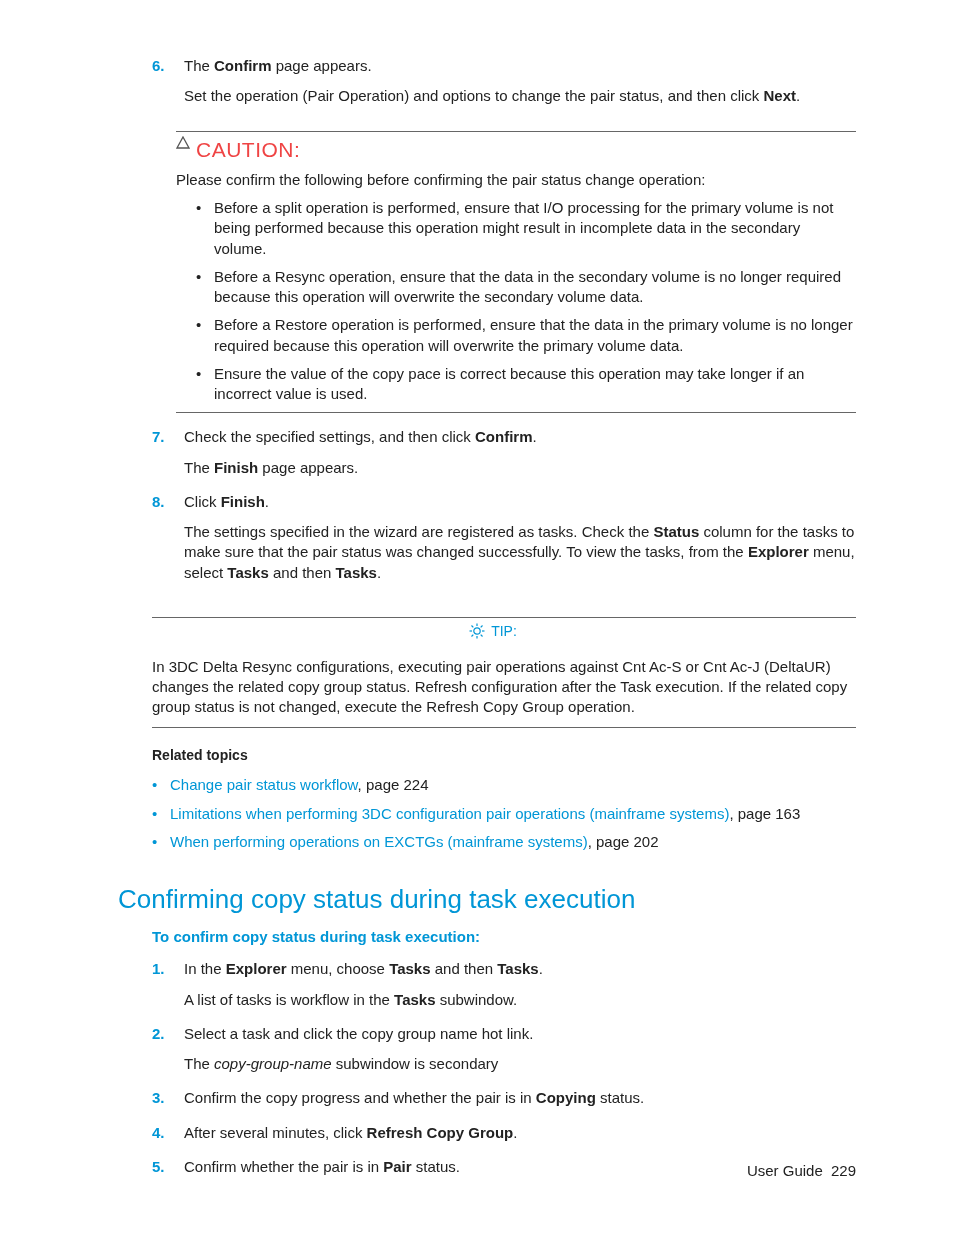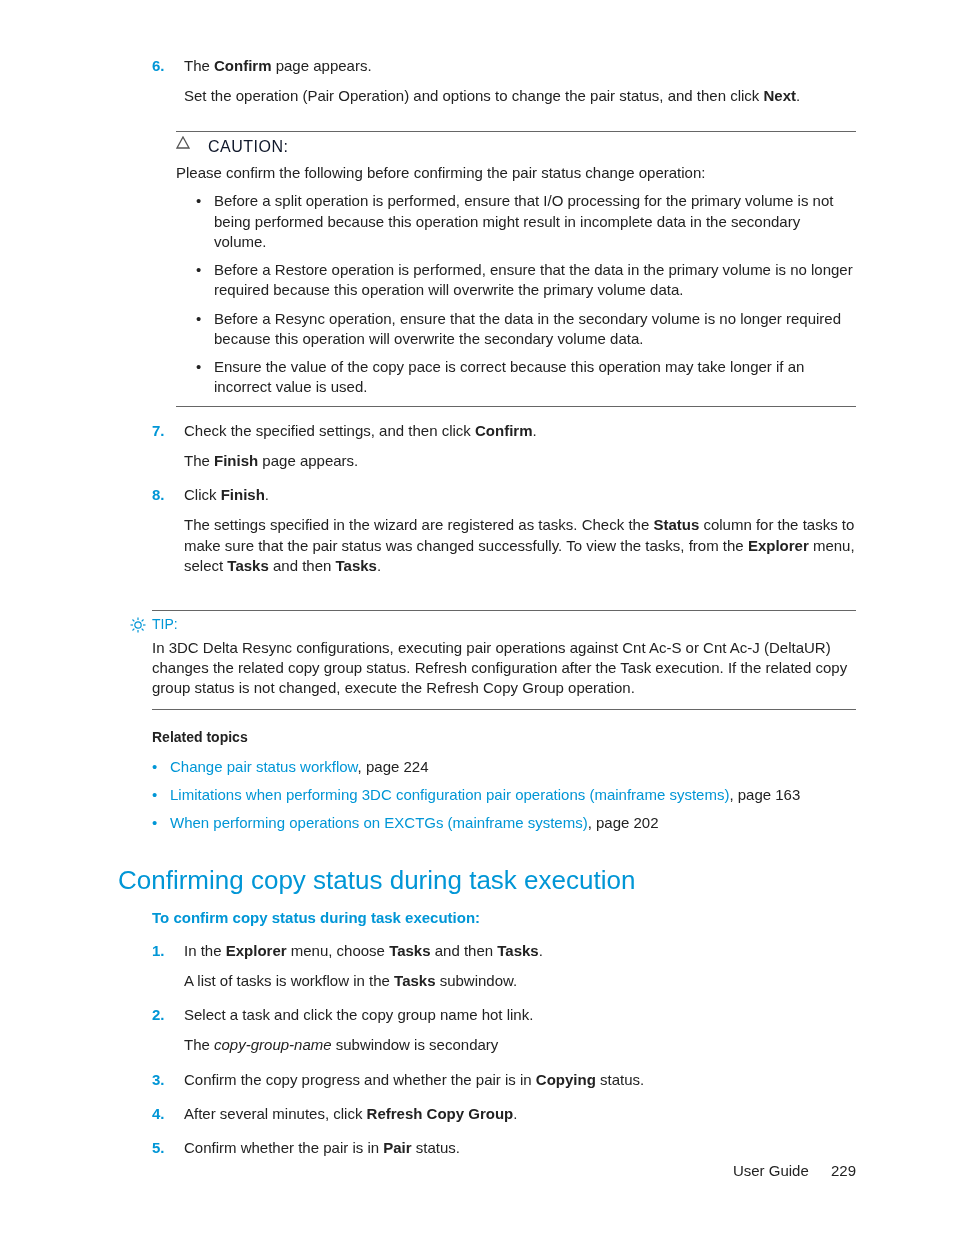--- a/index.html
+++ b/index.html
@@ -47,24 +47,23 @@
     display: flex;
     align-items: flex-start;
     margin-bottom: 6px;
   }
   .admon .admon-icon {
     width: 20px;
     flex: 0 0 20px;
     color: #555;
   }
   .admon .admon-title {
-    color: #0f172a;
-    font-size: 16px;
+    color: #ef4444;
+    font-size: 21px;
     letter-spacing: 0.5px;
-    margin-left: 12px;
   }
   .admon .admon-body p {
     margin: 0 0 8px 0;
   }
   .admon .bullets {
     list-style: none;
     padding: 0;
     margin: 0;
   }
   .admon .bullets li {
@@ -92,21 +91,22 @@
     margin-bottom: 4px;
   }
   .tip-block .rule-bottom {
     border-top: 1px solid #666;
     margin-left: 22px;
     margin-top: 10px;
   }
   .tip-head {
     display: flex;
     align-items: center;
-    margin-bottom: 4px;
+    margin-bottom: 16px;
+    justify-content: center;
   }
   .tip-icon {
     width: 22px;
     flex: 0 0 22px;
     color: #0096D6;
   }
   .tip-title {
     color: #0096D6;
     font-size: 14px;
   }
@@ -159,21 +159,21 @@
 
   .footer {
     position: absolute;
     bottom: 54px;
     right: 98px;
     font-size: 15px;
     color: #222;
   }
   .footer .pnum {
     display: inline-block;
-    margin-left: 18px;
+    margin-left: 4px;
   }
   svg { display: block; }
 </style>
 </head>
 <body>
 
 <div class="page">
 
   <div class="ol-item" style="margin-left:34px;">
     <div class="ol-num">6.</div>
@@ -197,24 +197,24 @@
       </span>
       <span class="admon-title">CAUTION:</span>
     </div>
     <div class="admon-body">
       <p>Please confirm the following before confirming the pair status change operation:</p>
       <ul class="bullets" style="margin-left:18px;">
         <li>
             <span>Before a split operation is performed, ensure that I/O processing for the primary volume is not being performed because this operation might result in incomplete data in the secondary volume.</span>
           </li>
         <li>
-            <span>Before a Restore operation is performed, ensure that the data in the primary volume is no longer required because this operation will overwrite the primary volume data.</span>
+            <span>Before a Resync operation, ensure that the data in the secondary volume is no longer required because this operation will overwrite the secondary volume data.</span>
           </li>
         <li>
-            <span>Before a Resync operation, ensure that the data in the secondary volume is no longer required because this operation will overwrite the secondary volume data.</span>
+            <span>Before a Restore operation is performed, ensure that the data in the primary volume is no longer required because this operation will overwrite the primary volume data.</span>
           </li>
         <li>
             <span>Ensure the value of the copy pace is correct because this operation may take longer if an incorrect value is used.</span>
           </li>
       </ul>
     </div>
     <div class="rule-bottom"></div>
   </div>
 
   <div class="ol-item" style="margin-left:34px; margin-top:14px;">

